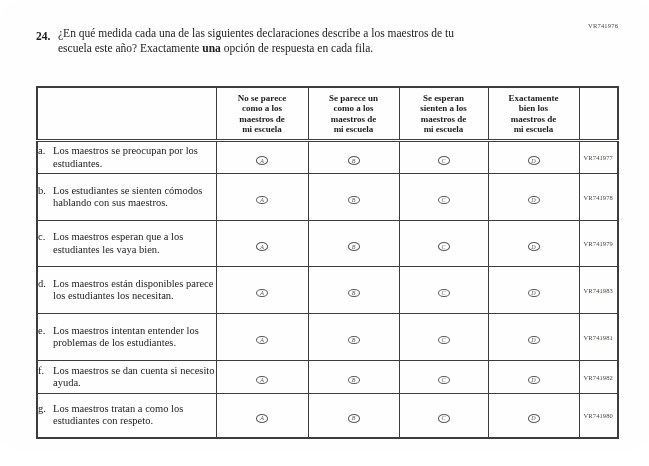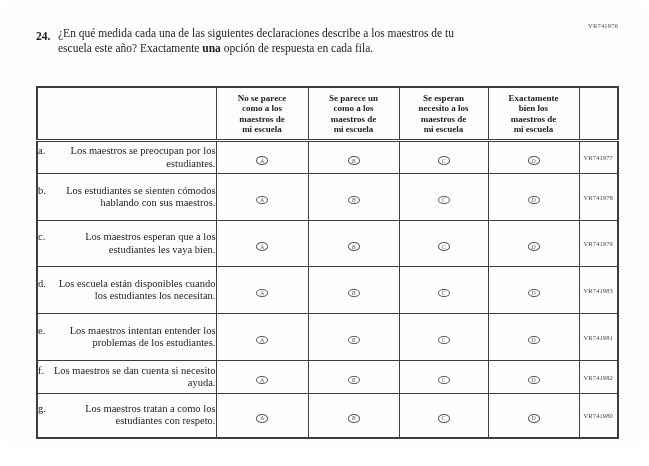--- a/index.html
+++ b/index.html
@@ -47,21 +47,21 @@
     margin-left:8px;
   }
   tr.hdr th span{display:block;}
   td.stmt{
     vertical-align:middle;
     font-size:10.5px;line-height:12.5px;
     padding:2px 2px 2px 3px;
   }
   .stmt-inner{display:flex;align-items:flex-start;}
   .stmt-letter{flex:0 0 15px;width:15px;}
-  .stmt-text{flex:1;text-align:right;}
+  .stmt-text{flex:1;}
   td.opt{text-align:center;vertical-align:middle;}
   .oval{
     display:inline-flex;
     width:12px;height:8.5px;
     border:1px solid #5a5a5a;
     border-radius:50%;
     align-items:center;justify-content:center;
     color:#5a5a5a;font-size:6px;line-height:1;
     box-sizing:border-box;
     cursor:pointer;
@@ -106,21 +106,21 @@
           <span>mi escuela</span>
         </th>
         <th>
           <span>Se parece un</span>
           <span>como a los</span>
           <span>maestros de</span>
           <span>mi escuela</span>
         </th>
         <th>
           <span>Se esperan</span>
-          <span>necesito a los</span>
+          <span>sienten a los</span>
           <span>maestros de</span>
           <span>mi escuela</span>
         </th>
         <th>
           <span>Exactamente</span>
           <span>bien los</span>
           <span>maestros de</span>
           <span>mi escuela</span>
         </th>
         <th></th>
@@ -189,21 +189,21 @@
         <td class="opt"><span class="oval">
               <i>D</i>
             </span></td>
         <td class="code">VR741979</td>
       </tr>
 
       <tr class="r3a">
         <td class="stmt">
             <div class="stmt-inner">
               <span class="stmt-letter">d.</span>
-              <span class="stmt-text">Los escuela están disponibles cuando los estudiantes los necesitan.</span>
+              <span class="stmt-text">Los maestros están disponibles parece los estudiantes los necesitan.</span>
             </div>
           </td>
         <td class="opt"><span class="oval">
               <i>A</i>
             </span></td>
         <td class="opt"><span class="oval">
               <i>B</i>
             </span></td>
         <td class="opt"><span class="oval">
               <i>C</i>

